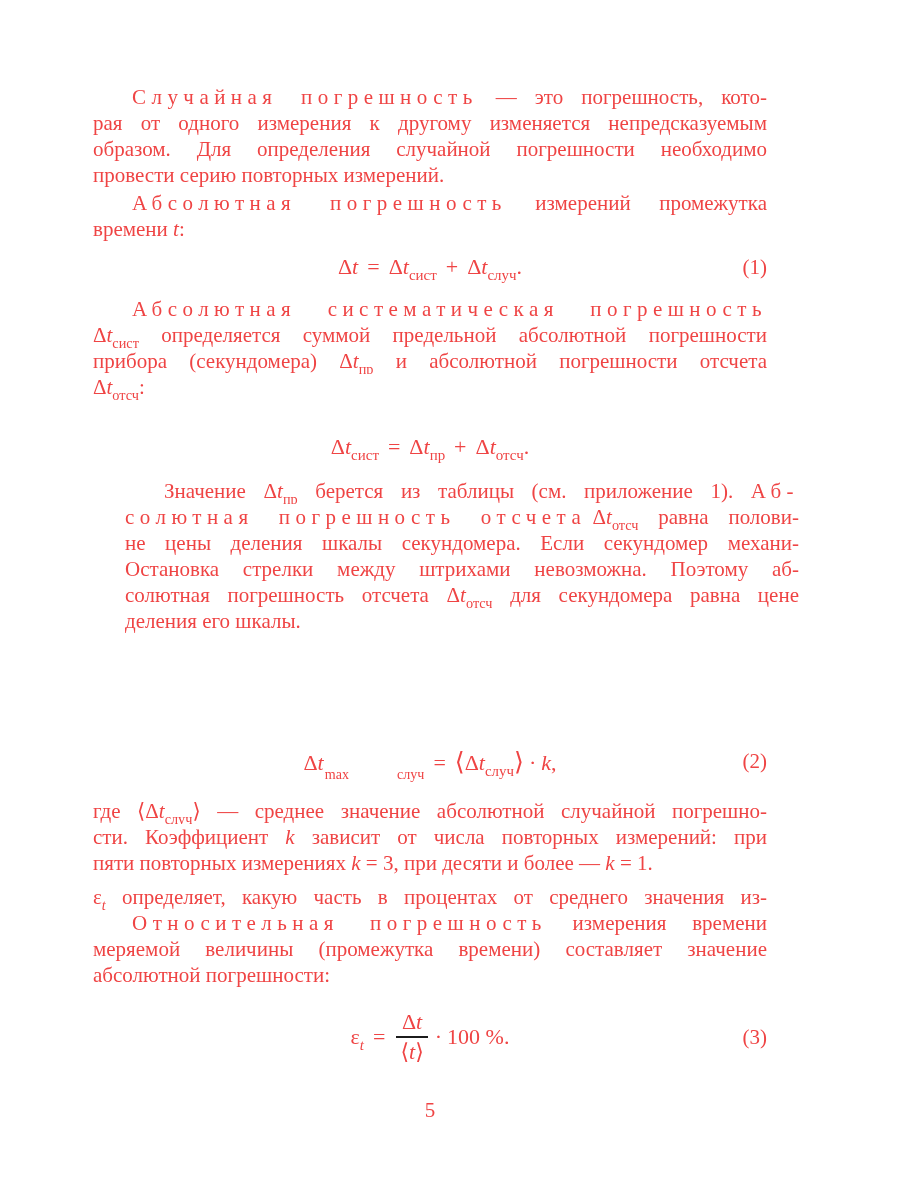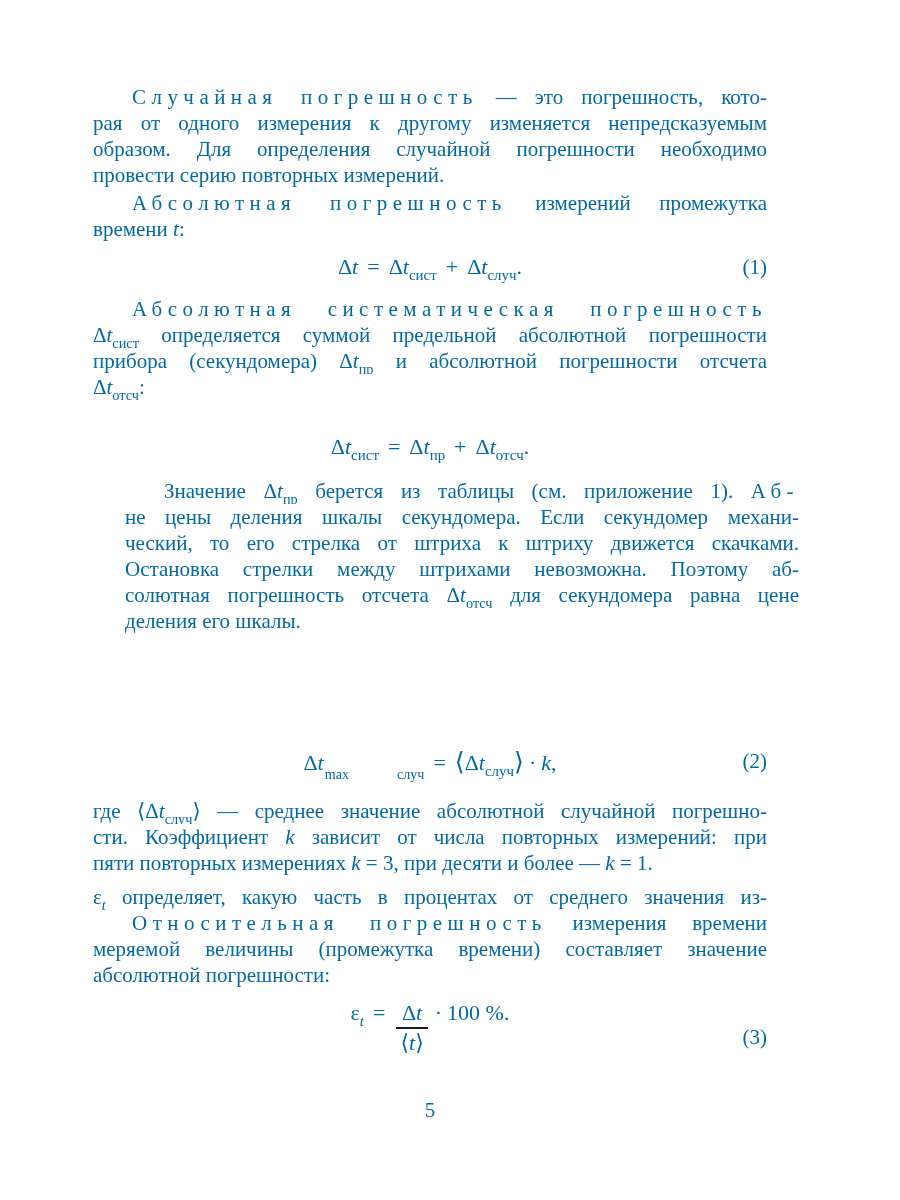--- a/index.html
+++ b/index.html
@@ -1,35 +1,35 @@
 <!DOCTYPE html>
 <html><head>
 <meta charset="utf-8">
 <style>
   html,body{margin:0;padding:0;background:#ffffff;}
   .page{position:relative;width:900px;height:1200px;background:#ffffff;overflow:hidden;
-        font-family:"Liberation Serif","DejaVu Serif","DejaVu Sans",serif;color:#0369a1;}
+        font-family:"Liberation Serif","DejaVu Serif","DejaVu Sans",serif;color:#ef4444;}
   .tb{position:absolute;left:93px;width:674px;font-size:21px;line-height:26px;}
   .ln{height:26px;overflow:hidden;text-align:justify;text-align-last:auto;}
   .ln.j{text-align-last:justify;}
   .ln.ind{text-indent:39px;}
   .sp{letter-spacing:0.26em;}
   .it{font-style:italic;}
   sub{font-size:0.68em;vertical-align:-0.42em;line-height:0;letter-spacing:0;}
   .mg{white-space:nowrap;}
   .mgl{margin-left:0.3em;}
   
   .eq{position:absolute;left:93px;width:674px;text-align:center;font-size:22px;line-height:34px;}
   .eq .op{margin:0 9px;}
   .eq .cd{margin:0 5px;}
   .eq .num{position:absolute;right:0;font-size:21px;}
   .eq.e1{top:250px;text-align:center;}
   .eq.e2{top:430px;}
   .eq.e3{top:744px;}
-  .eq.e4{top:1000px;height:74px;display:flex;align-items:flex-start;justify-content:center;line-height:26px;}
+  .eq.e4{top:1000px;height:74px;display:flex;align-items:center;justify-content:center;line-height:26px;}
   .eq.e4 .num{top:50%;transform:translateY(-50%);}
   .big{font-size:1.15em;}
   .stack{display:inline-flex;align-items:flex-start;
          font-size:0.64em;line-height:1.0;vertical-align:-0.62em;margin-left:1px;gap:48px;}
   .frac{display:inline-flex;flex-direction:column;align-items:center;text-align:center;}
   .fnum{display:block;padding:0 6px 1px;border-bottom:2px solid #1c1c1c;}
   .fden{display:block;padding:1px 6px 0;}
   .pnum{position:absolute;left:93px;width:674px;top:1098px;text-align:center;font-size:21px;}
   
   .p1{top:84px;}  .p2{top:190px;} .p3{top:296px;} .p4{top:478px;margin-left:32px;}
@@ -63,22 +63,22 @@
     <div class="ln j"><span>прибора (секундомера) </span><span class="mg"><span>Δ</span><span class="it">t</span><sub>пр</sub></span><span> и абсолютной погрешности отсчета</span></div>
     <div class="ln"><span class="mg"><span>Δ</span><span class="it">t</span><sub>отсч</sub></span><span>:</span></div>
   </div>
 
   <div class="eq e2">
     <span class="mg"><span>Δ</span><span class="it">t</span><sub>сист</sub></span><span class="op">=</span><span class="mg"><span>Δ</span><span class="it">t</span><sub>пр</sub></span><span class="op">+</span><span class="mg"><span>Δ</span><span class="it">t</span><sub>отсч</sub></span><span>.</span>
   </div>
 
   <div class="tb p4">
     <div class="ln j ind"><span>Значение </span><span class="mg"><span>Δ</span><span class="it">t</span><sub>пр</sub></span><span> берется из таблицы (см. приложение 1). </span><span class="sp">Аб-</span></div>
+    <div class="ln j"><span class="sp">солютная погрешность отсчета</span><span class="mg mgl"><span>Δ</span><span class="it">t</span><sub>отсч</sub></span><span> равна полови-</span></div>
     <div class="ln j"><span>не цены деления шкалы секундомера. Если секундомер механи-</span></div>
-    <div class="ln j"><span>ческий, то его стрелка от штриха к штриху движется скачками.</span></div>
     <div class="ln j"><span>Остановка стрелки между штрихами невозможна. Поэтому аб-</span></div>
     <div class="ln j"><span>солютная погрешность отсчета </span><span class="mg"><span>Δ</span><span class="it">t</span><sub>отсч</sub></span><span> для секундомера равна цене</span></div>
     <div class="ln"><span>деления его шкалы.</span></div>
   </div>
 
 
   <div class="eq e3">
     <span class="mg"><span>Δ</span><span class="it">t</span><span class="stack">
           <span>max</span>
           <span>случ</span>

